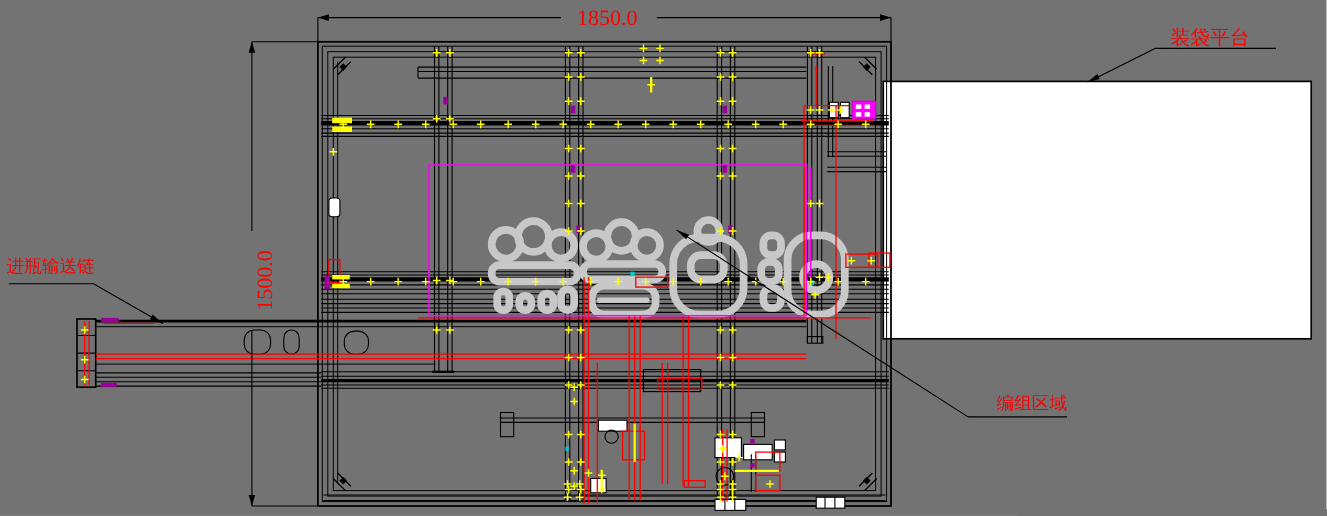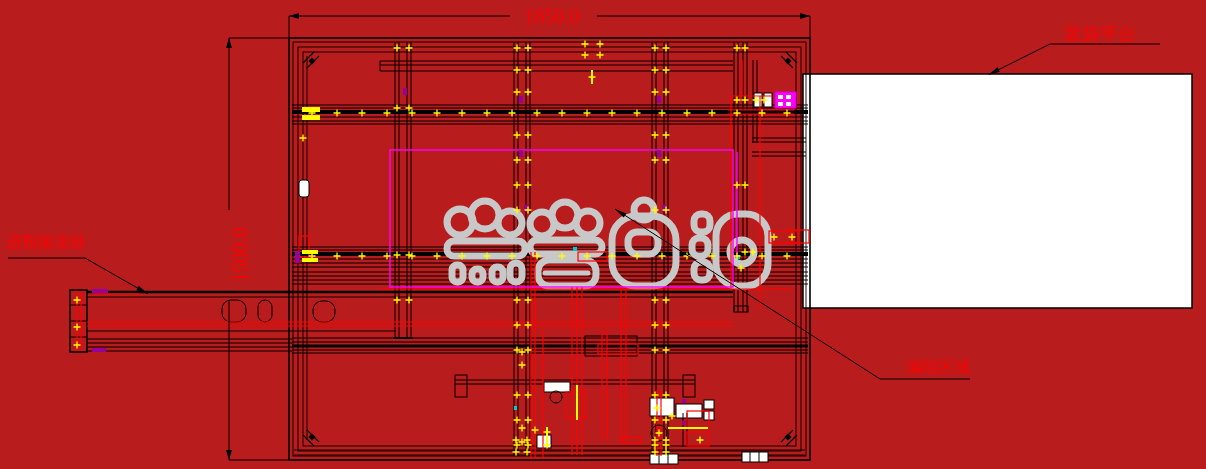--- a/index.html
+++ b/index.html
@@ -1,16 +1,16 @@
 <!DOCTYPE html>
 <html><head>
 <meta charset="utf-8">
 <style>
   html,body{margin:0;padding:0;background:#fff;}
-  .canvas{position:relative;width:1206px;height:469px;background:#b91c1c;overflow:hidden;
+  .canvas{position:relative;width:1206px;height:469px;background:#737373;overflow:hidden;
           font-family:"Liberation Sans",sans-serif;}
   svg{display:block}
   text.dim{font-family:"Liberation Serif",serif;font-size:20px;fill:#f00;}
   text.cn{font-family:"Liberation Sans",sans-serif;fill:#f00;}
 </style>
 </head>
 <body>
 
 <div class="canvas">
 <svg id="cad" width="1206" height="469" viewBox="0 0 1206 469">

